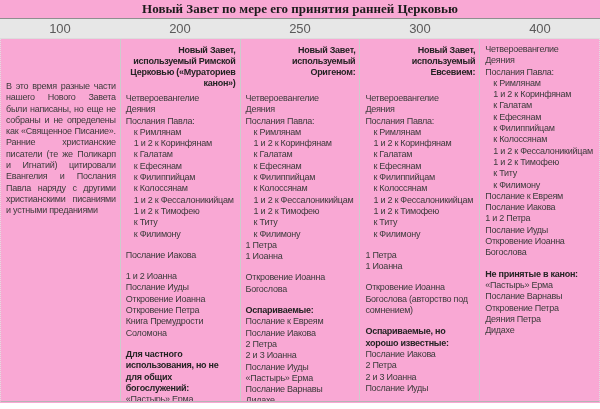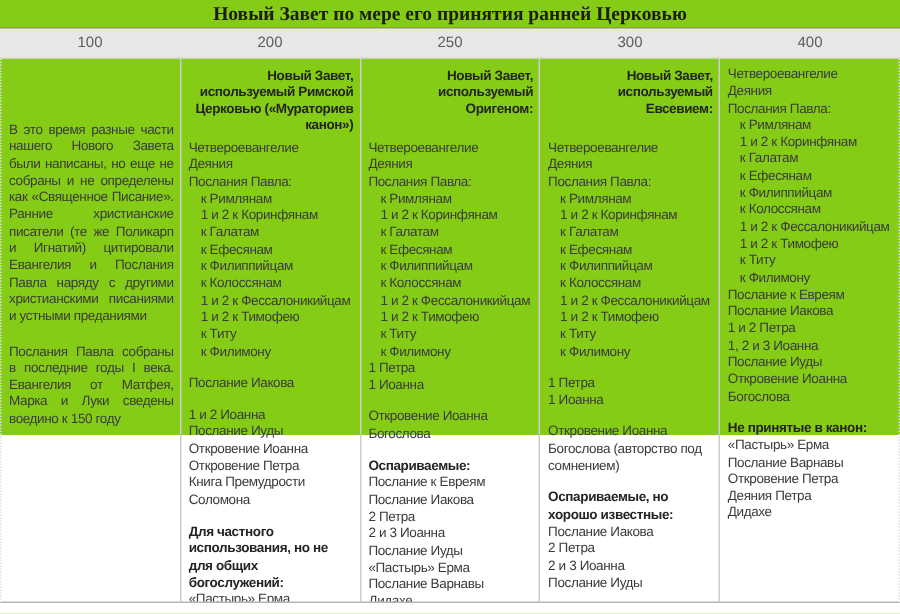--- a/index.html
+++ b/index.html
@@ -1,27 +1,27 @@
 <!DOCTYPE html>
 <html><head>
 <meta charset="utf-8">
 <style>
   html,body{margin:0;padding:0;background:#ffffff;}
   body{width:600px;height:409px;overflow:hidden;
        font-family:"Liberation Sans","DejaVu Sans",sans-serif;
        -webkit-font-smoothing:antialiased;}
-  .page{width:600px;height:290px;background:#84cc16;}
+  .page{width:600px;height:403px;background:#f9a8d4;}
 
   .title{font-family:"Liberation Serif","DejaVu Serif",serif;
          font-size:13px;font-weight:bold;color:#1c1c1c;
          text-align:center;height:18px;line-height:17px;}
 
   .year-band{display:flex;height:19px;background:#e7e7e7;
              border-top:1px solid #8f8f8f;border-bottom:1px solid #dcdcdc;}
-  .year{flex:1;text-align:center;font-size:10px;color:#5a5a5a;line-height:19px;}
+  .year{flex:1;text-align:center;font-size:13px;color:#5a5a5a;line-height:19px;}
 
   .cols{display:flex;height:362px;border-bottom:1px solid #b5b5b5;
         border-left:1px dotted #e0e0e0;border-right:1px dotted #e0e0e0;}
   .col{flex:1;min-width:0;padding:5px 4px 0 5px;
        font-size:9px;line-height:11.3px;letter-spacing:-0.25px;
        color:#3b3b3b;overflow:hidden;}
   .col + .col{border-left:1px solid #cccccc;}
 
   .col-header{font-weight:bold;text-align:right;color:#242424;
               line-height:11px;min-height:48px;padding-top:1px;}
@@ -48,21 +48,20 @@
     <div class="year">250</div>
     <div class="year">300</div>
     <div class="year">400</div>
   </div>
 
   <div class="cols">
 
     <section class="col">
       <div>
           <div class="para">В это время разные части нашего Нового Завета были написаны, но еще не собраны и не определены как «Священное Писание». Ранние христианские писатели (те же Поликарп и Игнатий) цитировали Евангелия и Послания Павла наряду с другими христианскими писаниями и устными преданиями</div>
-          <div class="para">Послания Павла собраны в последние годы I века. Евангелия от Матфея, Марка и Луки сведены воедино к 150 году</div>
         </div>
     </section>
 
     <section class="col">
       <div class="col-header">Новый Завет, используемый Римской Церковью («Мураториев канон»)</div>
       <div>
           <div class="block">
             <div class="line">Четвероевангелие</div>
             <div class="line">Деяния</div>
             <div class="line">Послания Павла:</div>
@@ -196,21 +195,20 @@
             <div class="line">к Колоссянам</div>
             <div class="line">1 и 2 к Фессалоникийцам</div>
             <div class="line">1 и 2 к Тимофею</div>
             <div class="line">к Титу</div>
             <div class="line">к Филимону</div>
           </div>
           <div class="block">
             <div class="line">Послание к Евреям</div>
             <div class="line">Послание Иакова</div>
             <div class="line">1 и 2 Петра</div>
-            <div class="line">1, 2 и 3 Иоанна</div>
             <div class="line">Послание Иуды</div>
             <div class="line">Откровение Иоанна Богослова</div>
           </div>
           <div class="block gap bold">
             <div class="line">Не принятые в канон:</div>
           </div>
           <div class="block">
             <div class="line">«Пастырь» Ерма</div>
             <div class="line">Послание Варнавы</div>
             <div class="line">Откровение Петра</div>

